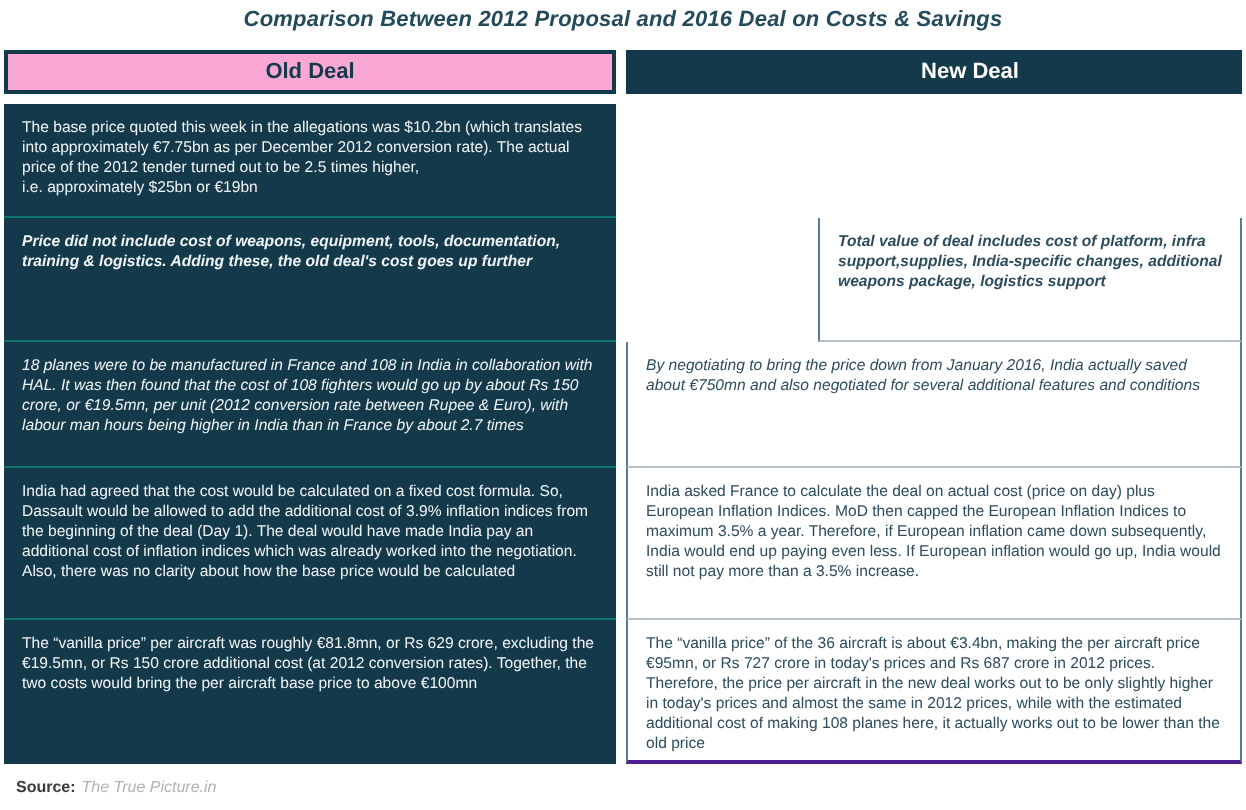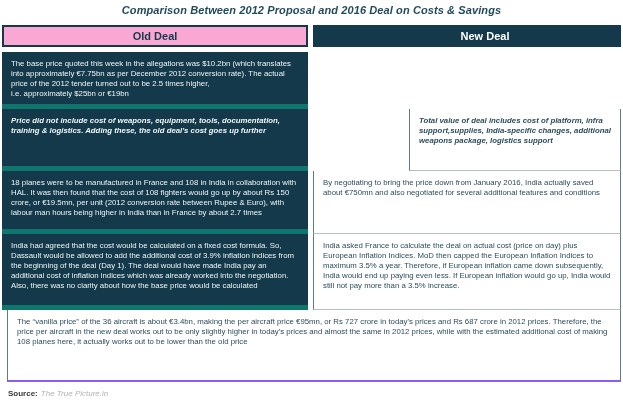--- a/index.html
+++ b/index.html
@@ -22,39 +22,39 @@
   .hdr-gap { width:5px; background:#ffffff; }
   .hdr-new {
     flex:1; box-sizing:border-box; background:#14394A; color:#ffffff;
     font-weight:bold; font-size:11px;
     display:flex; align-items:center; justify-content:center;padding-left:36px;
   }
   .tbl-body { margin-top:5px; }
   .cmp-row { display:flex; }
   .cmp-row.r1 { height:57px; }
   .cmp-row.r2 { height:62px;gap:48px; }
-  .cmp-row.r3 { height:63px; }
+  .cmp-row.r3 { height:63px;font-style:italic; }
   .cmp-row.r4 { height:76px; }
   .cmp-row.r5 { height:72px; }
   .cell {
     box-sizing:border-box; font-size:7.8px; line-height:10px;
     padding:7px 9px; overflow:hidden; white-space:pre-line;
   }
   .cell-old {
     width:306px; background:#14394A; color:#EFF4F6;
-    border-bottom:5px solid #0f766e;
+    border-bottom:1px solid #0f766e;
   }
   .cmp-row.r5 .cell-old { border-bottom:none; }
   .col-gap { width:5px; background:#ffffff; }
   .cell-new {
     flex:1; background:#ffffff; color:#2D4D5E;
     border-left:1px solid #5E7A88; border-right:1px solid #5E7A88;
     border-bottom:1px solid #B6BFC4;
   }
-  .cmp-row.r5 .cell-new { border-bottom:2px solid #8b5cf6; }
+  .cmp-row.r5 .cell-new { border-bottom:2px solid #4c1d95; }
   .cmp-row.emphasis .cell { font-weight:bold; font-style:italic; }
   .source-note {
     position:absolute; left:8px; top:389px; font-size:8px; color:#3A3A3A;
   }
   .source-label { font-weight:bold; color:#3A3A3A; }
   .source-text { font-style:italic; color:#B3B3B3; margin-left:3px; }
 </style>
 </head>
 <body>
 
@@ -82,20 +82,21 @@
       <div class="cell cell-old">18 planes were to be manufactured in France and 108 in India in collaboration with HAL. It was then found that the cost of 108 fighters would go up by about Rs 150 crore, or €19.5mn, per unit (2012 conversion rate between Rupee &amp; Euro), with labour man hours being higher in India than in France by about 2.7 times</div>
       <div class="col-gap"></div>
       <div class="cell cell-new">By negotiating to bring the price down from January 2016, India actually saved about €750mn and also negotiated for several additional features and conditions</div>
     </div>
     <div class="cmp-row r4">
       <div class="cell cell-old">India had agreed that the cost would be calculated on a fixed cost formula. So, Dassault would be allowed to add the additional cost of 3.9% inflation indices from the beginning of the deal (Day 1). The deal would have made India pay an additional cost of inflation indices which was already worked into the negotiation. Also, there was no clarity about how the base price would be calculated</div>
       <div class="col-gap"></div>
       <div class="cell cell-new">India asked France to calculate the deal on actual cost (price on day) plus European Inflation Indices. MoD then capped the European Inflation Indices to maximum 3.5% a year. Therefore, if European inflation came down subsequently, India would end up paying even less. If European inflation would go up, India would still not pay more than a 3.5% increase.</div>
     </div>
     <div class="cmp-row r5">
+      <div class="cell cell-old">The “vanilla price” per aircraft was roughly €81.8mn, or Rs 629 crore, excluding the €19.5mn, or Rs 150 crore additional cost (at 2012 conversion rates). Together, the two costs would bring the per aircraft base price to above €100mn</div>
       <div class="col-gap"></div>
       <div class="cell cell-new">The “vanilla price” of the 36 aircraft is about €3.4bn, making the per aircraft price €95mn, or Rs 727 crore in today's prices and Rs 687 crore in 2012 prices. Therefore, the price per aircraft in the new deal works out to be only slightly higher in today's prices and almost the same in 2012 prices, while with the estimated additional cost of making 108 planes here, it actually works out to be lower than the old price</div>
     </div>
   </div>
 </div>
 
 <div class="source-note">
   <span class="source-label">Source:</span><span class="source-text">The True Picture.in</span>
 </div>
 

